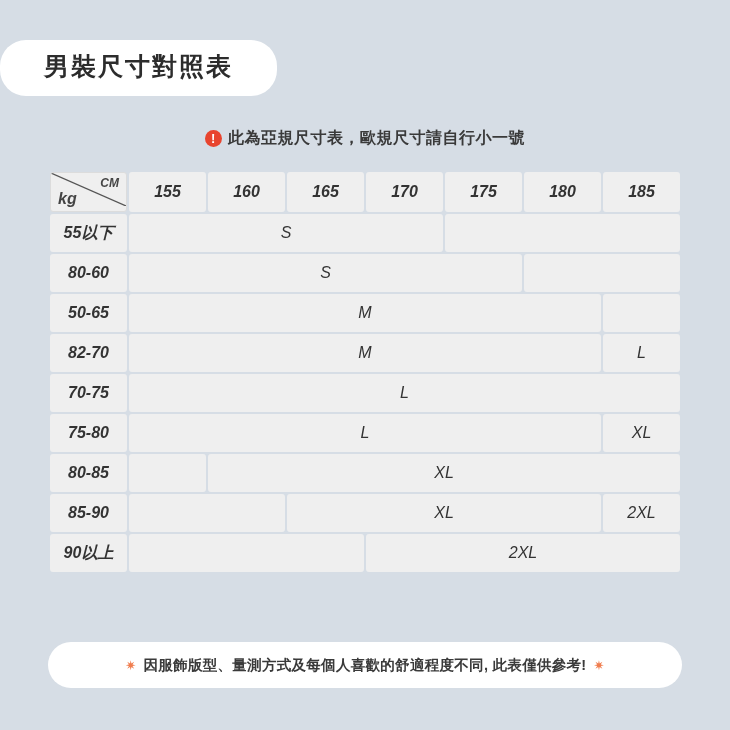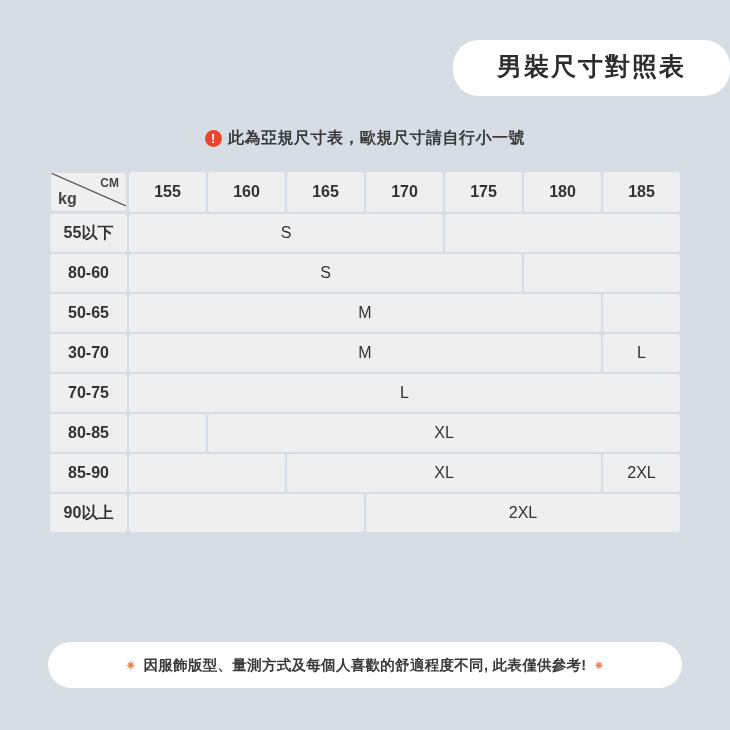--- a/index.html
+++ b/index.html
@@ -20,21 +20,21 @@
     box-sizing: border-box;
   }
 
   
   .title-wrap {
     position: absolute;
     top: 40px;
     left: 0;
     width: 730px;
     display: flex;
-    justify-content: flex-end;
+    justify-content: flex-start;
   }
   .title-pill {
     background: #ffffff;
     border-radius: 26px;
     padding: 13px 44px 15px 44px;
     font-size: 25px;
     font-weight: bold;
     color: #2c2c2c;
     letter-spacing: 2px;
     line-height: 1.1;
@@ -74,20 +74,21 @@
     position: absolute;
     left: 48px;
     top: 170px;
     width: 634px;
   }
   table.size-table {
     border-collapse: separate;
     border-spacing: 2px;
     width: 634px;
     table-layout: fixed;
+    font-style: italic;
   }
   table.size-table td {
     height: 38px;
     text-align: center;
     vertical-align: middle;
     font-size: 16px;
     color: #333333;
     background: #efefef;
     border-radius: 3px;
     padding: 0;
@@ -213,27 +214,32 @@
             <td class="wcell">80-60</td>
             <td class="c-s" colspan="5">S</td>
             <td class="c-empty" colspan="2"></td>
           </tr>
           <tr>
             <td class="wcell">50-65</td>
             <td class="c-m" colspan="6">M</td>
             <td class="c-empty" colspan="1"></td>
           </tr>
           <tr>
-            <td class="wcell">30-70</td>
+            <td class="wcell">82-70</td>
             <td class="c-m" colspan="6">M</td>
             <td class="c-l" colspan="1">L</td>
           </tr>
           <tr>
             <td class="wcell">70-75</td>
             <td class="c-l" colspan="7">L</td>
+          </tr>
+          <tr>
+            <td class="wcell">75-80</td>
+            <td class="c-l" colspan="6">L</td>
+            <td class="c-xl" colspan="1">XL</td>
           </tr>
           <tr>
             <td class="wcell">80-85</td>
             <td class="c-empty" colspan="1"></td>
             <td class="c-xl" colspan="6">XL</td>
           </tr>
           <tr>
             <td class="wcell">85-90</td>
             <td class="c-empty" colspan="2"></td>
             <td class="c-xl" colspan="4">XL</td>

